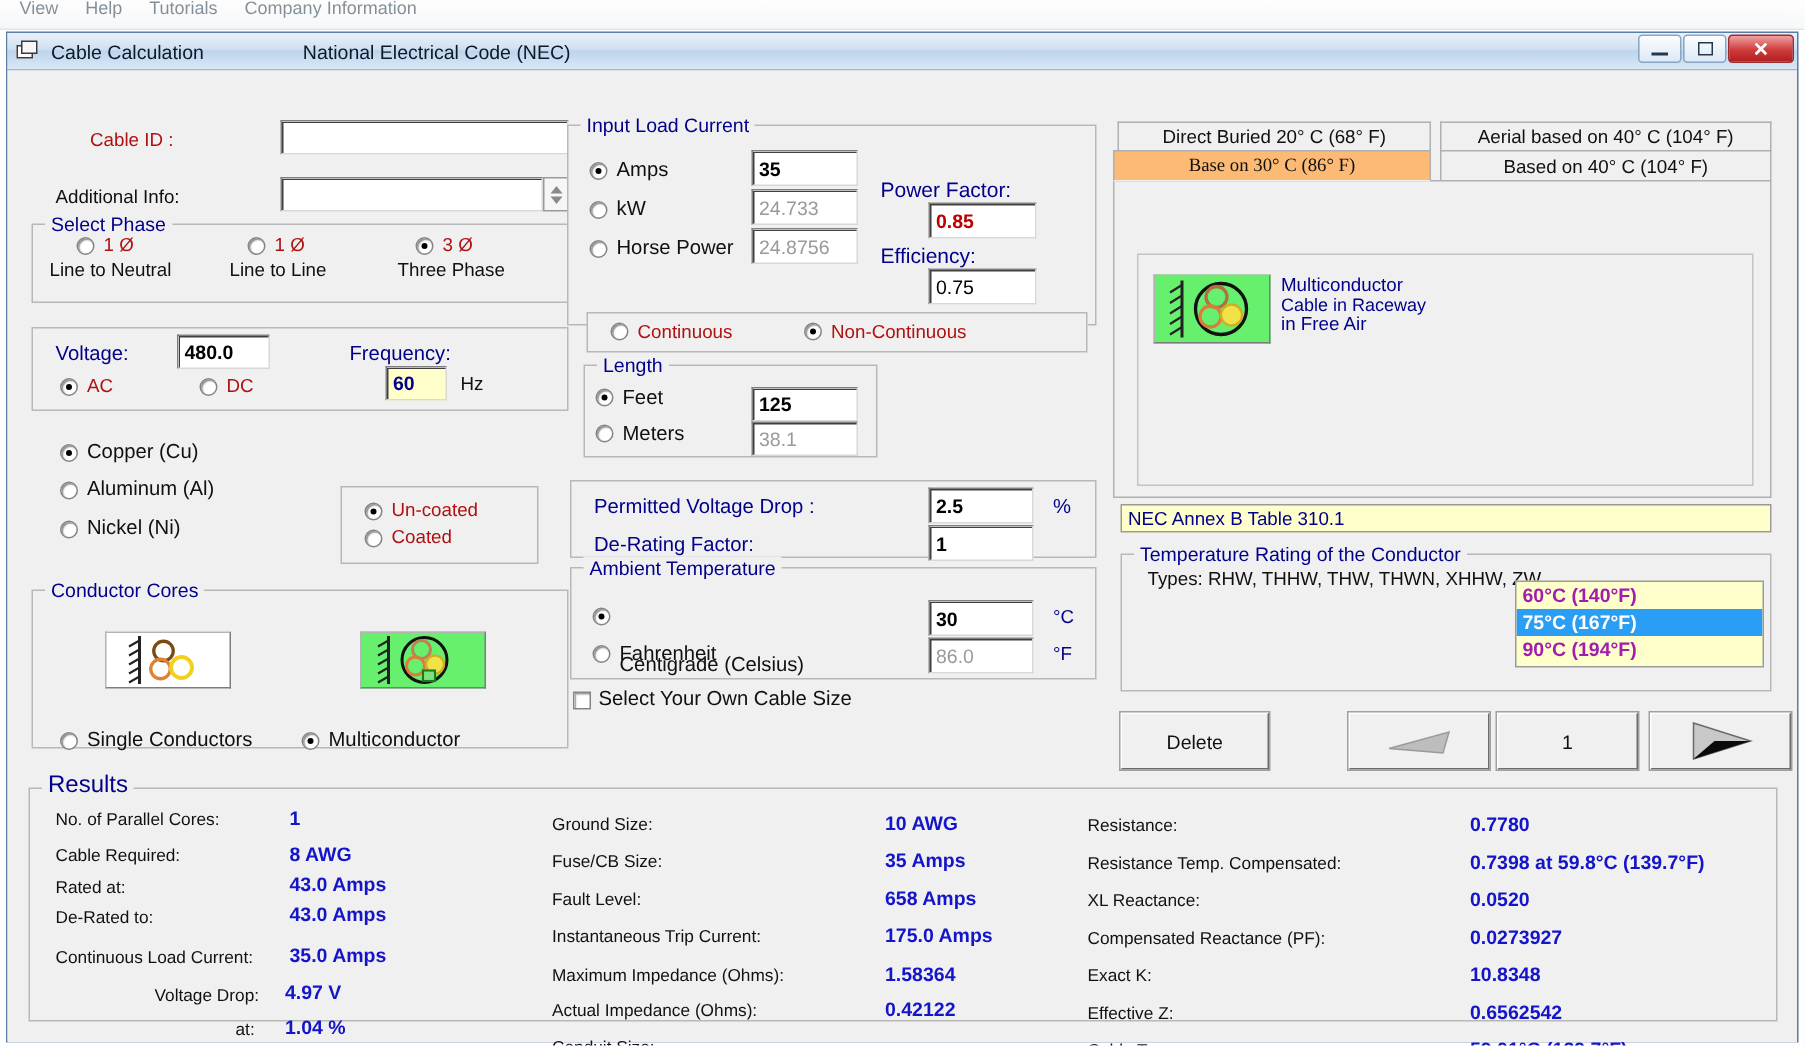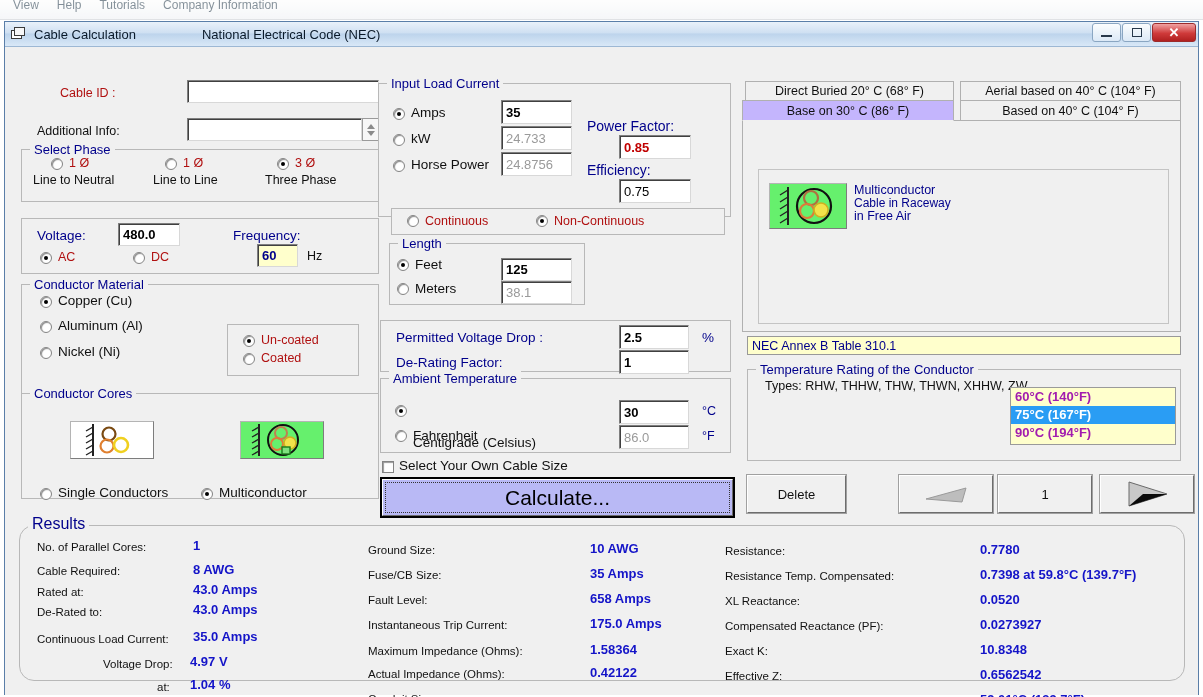--- a/index.html
+++ b/index.html
@@ -125,21 +125,21 @@
     border: 1px dotted #333;
   }
 
   
   .tab {
     position: absolute; background: #f0f0f0;
     border: 1px solid #b0b0b0; border-bottom: none;
     display: flex; align-items: center; justify-content: center;
     font-size: 12.5px; color: #101010; white-space: nowrap;
   }
-  .tab.sel { background: #c4b5fd; z-index: 5; }
+  .tab.sel { background: #fdba74; z-index: 5; font-family: Liberation Serif, serif; }
   .tabbody {
     position: absolute; background: #f0f0f0; border: 1px solid #b0b0b0;
   }
   .panel-inner {
     position: absolute; border: 1px solid #c4c4c4; background: #f0f0f0;
   }
   .statusband {
     position: absolute; background: #ffffcc; border: 1px solid #999;
     font-size: 12.5px; color: #00008b; display:flex; align-items:center;
     padding-left: 4px;
@@ -231,23 +231,20 @@
       <input class="tf" style="left: 113px; top: 176px; width: 62px; height: 23px;" type="text" value="480.0">
       <div class="lbl blue big" style="left:228px; top:181px;">Frequency:</div>
       <input class="tf yellow" style="left: 252px; top: 197px; width: 41px; height: 23px;" type="text" value="60">
       <div class="lbl" style="left:302px; top:202px;">Hz</div>
 
       <div class="radio on" style="left:35px; top:205px;"></div>
       <div class="lbl red" style="left:53px; top:203px;">AC</div>
       <div class="radio" style="left:128px; top:205px;"></div>
       <div class="lbl red" style="left:146px; top:203px;">DC</div>
 
-      <div class="grp" style="left:16px; top:237px; width:358px; height:114px;">
-        <span class="grp-title">Conductor Material</span>
-      </div>
       <div class="radio on" style="left:35px; top:249px;"></div>
       <div class="lbl big" style="left:53px; top:246px;">Copper (Cu)</div>
       <div class="radio" style="left:35px; top:274px;"></div>
       <div class="lbl big" style="left:53px; top:271px;">Aluminum (Al)</div>
       <div class="radio" style="left:35px; top:300px;"></div>
       <div class="lbl big" style="left:53px; top:297px;">Nickel (Ni)</div>
 
       <div class="grp" style="left:222px; top:277px; width:132px; height:52px;"></div>
       <div class="radio on" style="left:238px; top:288px;"></div>
       <div class="lbl red" style="left:256px; top:286px;">Un-coated</div>
@@ -335,24 +332,20 @@
       <input class="tf" style="left: 614px; top: 353px; width: 70px; height: 24px;" type="text" value="30">
       <div class="lbl blue" style="left:697px; top:357px;">°C</div>
       <div class="radio" style="left:390px; top:383px;"></div>
       <div class="lbl big" style="left:408px; top:381px;">Fahrenheit</div>
       <input class="tf dim" style="left: 614px; top: 378px; width: 70px; height: 24px;" type="text" value="86.0">
       <div class="lbl blue" style="left:697px; top:382px;">°F</div>
 
       <div class="chk" style="left:377px; top:414px;"></div>
       <div class="lbl big" style="left:394px; top:411px;">Select Your Own Cable Size</div>
 
-      <div class="btn-calc" style="left:377px; top:432px; width:351px; height:37px;">
-        <span class="inner"></span>
-        <span>Calculate...</span>
-      </div>
 
       <div class="tab" style="left:740px; top:34px; width:209px; height:19px;">
         <span>Direct Buried 20° C  (68° F)</span>
       </div>
       <div class="tab" style="left:955px; top:34px; width:221px; height:19px;justify-content:center;">
         <span>Aerial based on 40° C  (104° F)</span>
       </div>
       <div class="tab sel" style="left:737px; top:53px; width:212px; height:21px; border-bottom:1px solid #f0f0f0;">
         <span>Base on 30° C  (86° F)</span>
       </div>
@@ -401,21 +394,21 @@
       <div class="btn" style="left:993px; top:428px; width:94px; height:38px;">
         <span>1</span>
       </div>
       <div class="btn" style="left:1095px; top:428px; width:94px; height:38px;">
         <svg width="52" height="28" viewBox="0 0 52 28">
           <polygon points="8,2 46,14 8,26" fill="#c8c8c8" stroke="#6a6a6a" stroke-width="1"></polygon>
           <polygon points="8,26 46,14 22,14" fill="#0a0a0a"></polygon>
         </svg>
       </div>
 
-      <div class="grp" style="left:14px; top:478px; width:1166px; height:156px;border-radius:15px;">
+      <div class="grp" style="left:14px; top:478px; width:1166px; height:156px;">
         <span class="grp-title" style="font-size:16px; top:-11px;">Results</span>
       </div>
 
       <div class="res-lbl" style="left:32px; top:494px;">No. of Parallel Cores:</div>
       <div class="res-val" style="left:188px; top:491px;">1</div>
       <div class="res-lbl" style="left:32px; top:518px;">Cable Required:</div>
       <div class="res-val" style="left:188px; top:515px;">8 AWG</div>
       <div class="res-lbl" style="left:32px; top:539px;">Rated at:</div>
       <div class="res-val" style="left:188px; top:535px;">43.0 Amps</div>
       <div class="res-lbl" style="left:32px; top:559px;">De-Rated to:</div>

